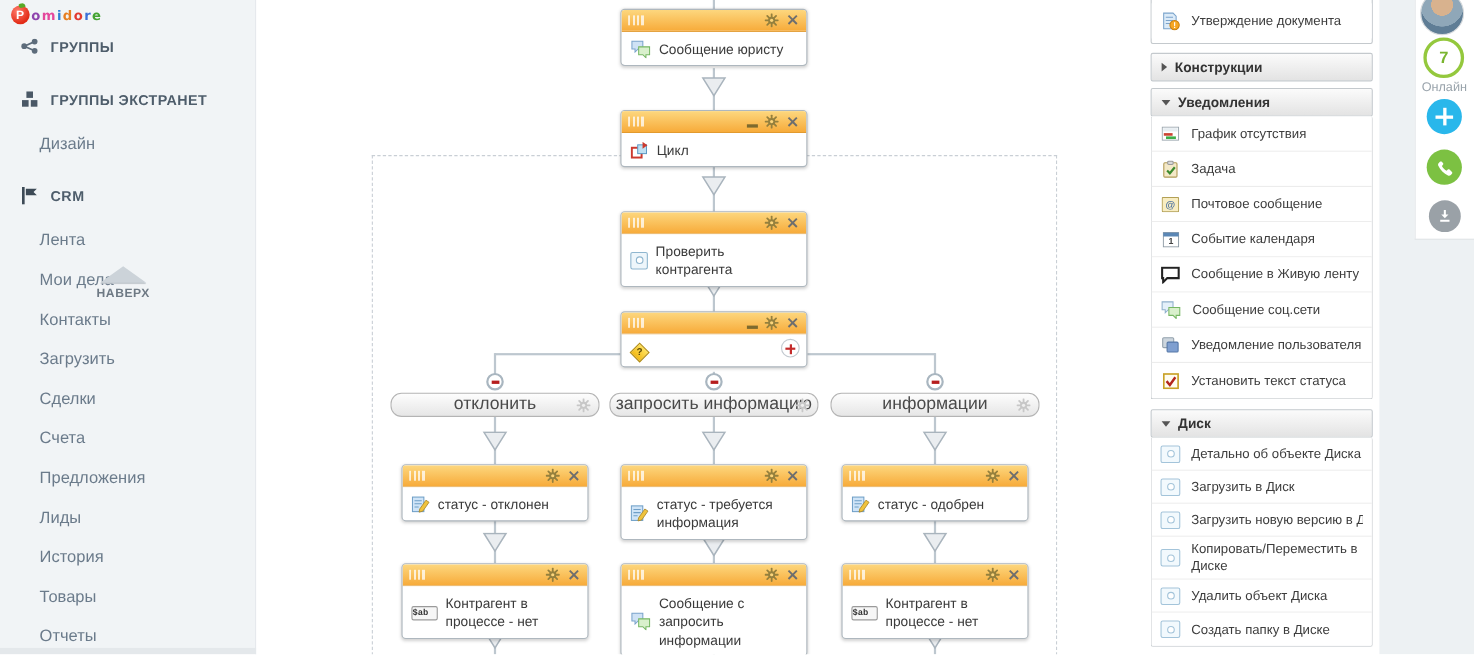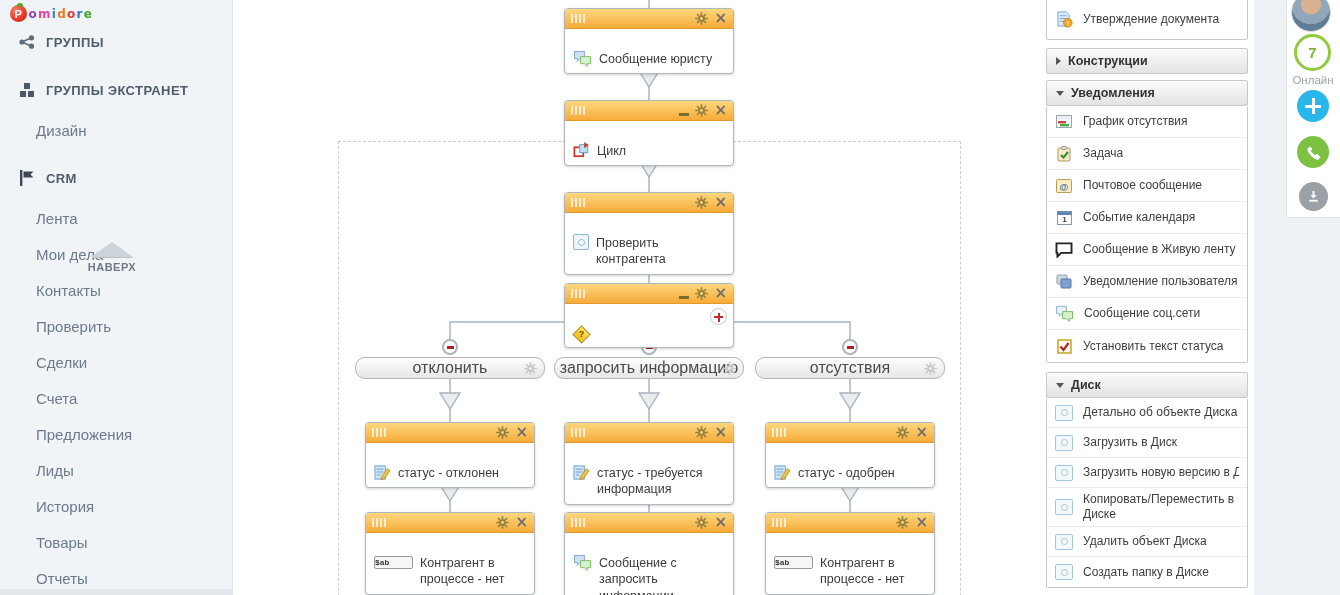--- a/index.html
+++ b/index.html
@@ -46,21 +46,21 @@
   .wf-titlebar { height:20px; background:linear-gradient(#fdd77e,#f7ab3a);
      border-bottom:1px solid #e29a2e; border-radius:3px 3px 0 0;
      display:flex; align-items:center; padding:0 6px; gap:6px; cursor:move; }
   .drag-dots { width:16px; height:9px;
      background:repeating-linear-gradient(90deg, rgba(255,255,255,.75) 0 2px, rgba(0,0,0,0) 2px 4px); }
   .tb-spacer { flex:1; }
   .tb-min { width:10px; height:3px; background:#7d6a2e; margin-top:8px; cursor:pointer; }
   .tb-gear { color:#95803d; display:flex; cursor:pointer; }
   .tb-close { color:#6e6e6e; font-weight:bold; font-size:15px; line-height:1; cursor:pointer;
      font-family:"DejaVu Sans", sans-serif; }
-  .wf-body { display:flex; align-items:flex-start; gap:7px; padding:21px 8px 6px 8px;
+  .wf-body { display:flex; align-items:center; gap:7px; padding:7px 8px 6px 8px;
      font-size:12.5px; color:#3b3b3b; line-height:1.3; }
   .wf-label { padding-top:1px; }
 
   .plus-conn { position:absolute; width:17px; height:17px; border-radius:50%; background:#fff;
      border:1px solid #c3cad0; z-index:6; cursor:pointer; }
   .plus-conn::before, .plus-conn::after { content:""; position:absolute; background:#c42b2b; }
   .plus-conn::before { left:3px; top:7px; width:9px; height:2px; }
   .plus-conn::after { left:6.5px; top:3.5px; width:2px; height:9px; }
 
   .minus-conn { position:absolute; width:16px; height:16px; border-radius:50%; background:#fff;
@@ -74,21 +74,21 @@
   .branch-bar .bar-gear { position:absolute; right:7px; top:4px; color:#c7c7c7; }
 
   
   .blk-icon { flex:0 0 auto; display:inline-flex; }
   .q-icon { width:13px; height:13px; background:linear-gradient(#ffe15c,#f2b915); border:1px solid #b28c12;
      transform:rotate(45deg); display:flex; align-items:center; justify-content:center; margin:3px 2px 0 2px; }
   .q-icon span { transform:rotate(-45deg); font-size:9px; font-weight:bold; color:#5d4a08; }
   .rest-icon { width:16px; height:16px; border:1px solid #8fb6cf; background:#eef6fb; border-radius:2px;
      display:flex; align-items:center; justify-content:center; }
   .rest-icon i { width:7px; height:7px; border:1.5px solid #8fb6cf; border-radius:50%; background:#fff; }
-  .var-icon { width:39px; height:13px; border:1px solid #9a9a9a; background:#f6f6f6; border-radius:2px;
+  .var-icon { width:24px; height:13px; border:1px solid #9a9a9a; background:#f6f6f6; border-radius:2px;
      font-size:8px; line-height:11px; text-align:center; color:#333; font-weight:bold; margin-top:2px;
      font-family:"Liberation Mono", monospace; }
 
   
   .rp-panel { position:absolute; left:1046px; width:202px; background:#fff;
      border:1px solid #c4c9cd; border-radius:2px; z-index:4; }
   .rp-header { position:absolute; left:1046px; width:202px; height:26px;
      background:linear-gradient(#fbfbfb,#e3e3e3); border:1px solid #c4c9cd; border-radius:2px;
      display:flex; align-items:center; gap:7px; padding:0 9px;
      font-weight:bold; font-size:12.5px; color:#333; z-index:4; cursor:pointer; }
@@ -185,21 +185,21 @@
             <rect x="0" y="0" width="2.4" height="16" fill="#3d4a56"></rect>
             <path d="M3.5 1.5h10l-3 3 3 3h-10z" fill="#3d4a56"></path>
           </svg>
       </span>
       <span>CRM</span>
     </div>
 
     <div class="nav-item" style="left:36px; top:210px;text-align:right;"><span>Лента</span></div>
     <div class="nav-item" style="left:36px; top:246px;"><span>Мои дела</span></div>
     <div class="nav-item" style="left:36px; top:282px;"><span>Контакты</span></div>
-    <div class="nav-item" style="left:36px; top:318px;"><span>Проверить</span></div>
+    <div class="nav-item" style="left:36px; top:318px;"><span>Загрузить</span></div>
     <div class="nav-item" style="left:36px; top:354px;"><span>Сделки</span></div>
     <div class="nav-item" style="left:36px; top:390px;"><span>Счета</span></div>
     <div class="nav-item" style="left:36px; top:426px;"><span>Предложения</span></div>
     <div class="nav-item" style="left:36px; top:462px;"><span>Лиды</span></div>
     <div class="nav-item" style="left:36px; top:498px;"><span>История</span></div>
     <div class="nav-item" style="left:36px; top:534px;"><span>Товары</span></div>
     <div class="nav-item" style="left:36px; top:570px;"><span>Отчеты</span></div>
 
     <div class="sidebar-footer-strip"></div>
   </div>
@@ -374,21 +374,21 @@
             <rect x="0" y="7" width="16" height="2" rx="1"></rect>
             <rect x="7" y="0" width="2" height="16" rx="1" transform="rotate(45 8 8)"></rect>
             <rect x="7" y="0" width="2" height="16" rx="1" transform="rotate(135 8 8)"></rect>
             <circle cx="8" cy="8" r="4"></circle>
           </g>
           <circle cx="8" cy="8" r="1.8" fill="#efefef"></circle>
         </svg>
       </span>
   </div>
   <div class="branch-bar" style="left:755px; top:357px; width:190px;">
-    <span>отсутствия</span>
+    <span>информации</span>
     <span class="bar-gear">
         <svg width="13" height="13" viewBox="0 0 16 16">
           <g fill="currentColor">
             <rect x="7" y="0" width="2" height="16" rx="1"></rect>
             <rect x="0" y="7" width="16" height="2" rx="1"></rect>
             <rect x="7" y="0" width="2" height="16" rx="1" transform="rotate(45 8 8)"></rect>
             <rect x="7" y="0" width="2" height="16" rx="1" transform="rotate(135 8 8)"></rect>
             <circle cx="8" cy="8" r="4"></circle>
           </g>
           <circle cx="8" cy="8" r="1.8" fill="#efefef"></circle>
@@ -665,35 +665,35 @@
     <div class="rp-item">
       <span class="rp-ico">
         <svg width="18" height="16" viewBox="0 0 19 17">
             <path d="M1.5 1.5h16v10h-11l-4 4v-4h-1z" fill="#fff" stroke="#222" stroke-width="2"></path>
           </svg>
       </span>
       <span class="itxt">Сообщение в Живую ленту</span>
     </div>
     <div class="rp-item">
       <span class="rp-ico">
+        <svg width="19" height="17" viewBox="0 0 20 18">
+            <path d="M1.5 1.5h10.5v7.5H7.5l-3 3v-3H1.5z" fill="#e4f0fa" stroke="#8fb0cc"></path>
+            <path d="M8 7h10.5v7.5H15v3l-3-3H8z" fill="#d9f0cc" stroke="#77b764"></path>
+          </svg>
+      </span>
+      <span class="itxt">Сообщение соц.сети</span>
+    </div>
+    <div class="rp-item">
+      <span class="rp-ico">
         <svg width="16" height="15" viewBox="0 0 16 15">
             <rect x="1" y="1" width="10" height="9" rx="1" fill="#cdd6de" stroke="#93a1ad"></rect>
             <rect x="5" y="5" width="10" height="9" rx="1" fill="#7f9fd0" stroke="#5678a8"></rect>
           </svg>
       </span>
       <span class="itxt">Уведомление пользователя</span>
-    </div>
-    <div class="rp-item">
-      <span class="rp-ico">
-        <svg width="19" height="17" viewBox="0 0 20 18">
-            <path d="M1.5 1.5h10.5v7.5H7.5l-3 3v-3H1.5z" fill="#e4f0fa" stroke="#8fb0cc"></path>
-            <path d="M8 7h10.5v7.5H15v3l-3-3H8z" fill="#d9f0cc" stroke="#77b764"></path>
-          </svg>
-      </span>
-      <span class="itxt">Сообщение соц.сети</span>
     </div>
     <div class="rp-item">
       <span class="rp-ico">
         <svg width="15" height="15" viewBox="0 0 15 15">
             <rect x="1" y="1" width="13" height="13" fill="#fffdf2" stroke="#c9a227" stroke-width="1.5"></rect>
             <path d="M3.5 7.5l3 3.5 5-7" stroke="#b3271e" stroke-width="2.2" fill="none"></path>
           </svg>
       </span>
       <span class="itxt">Установить текст статуса</span>
     </div>

